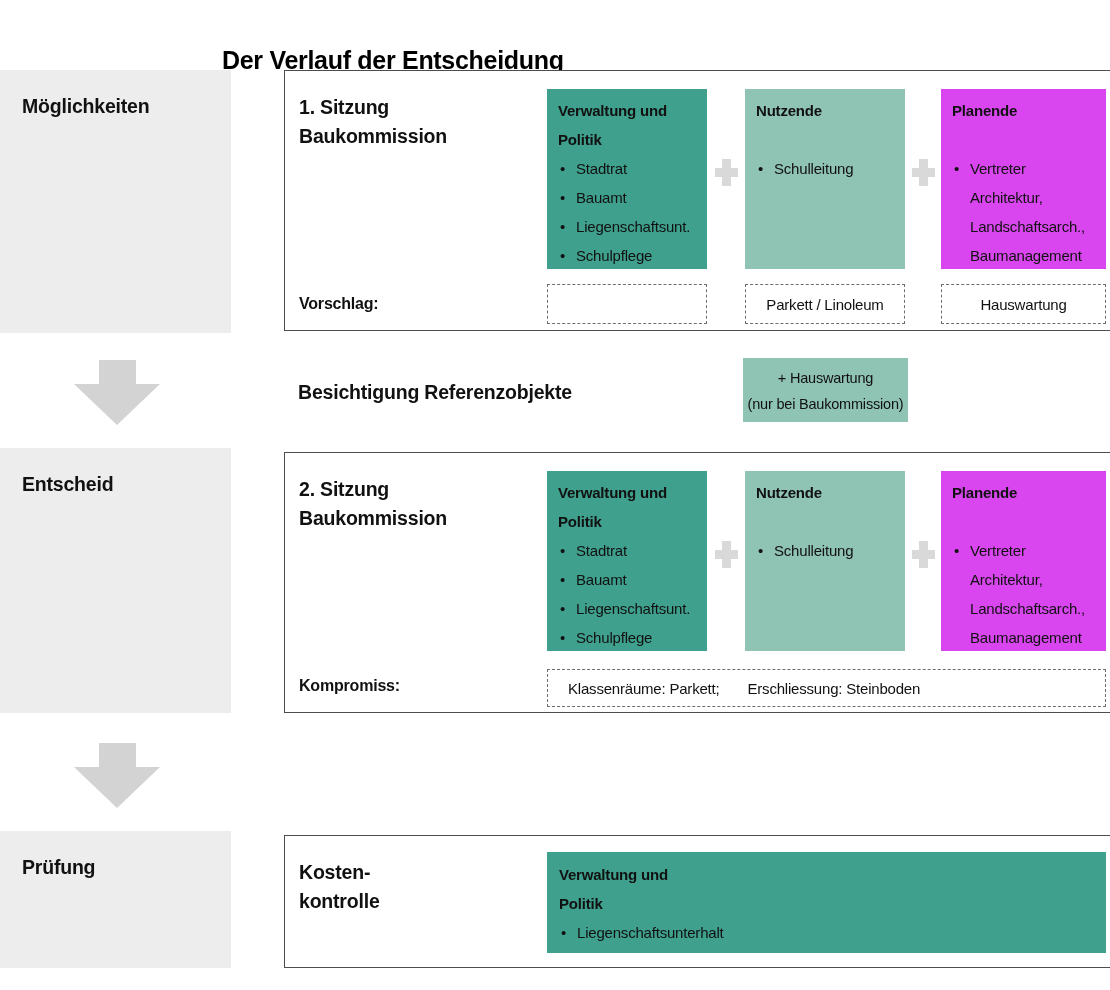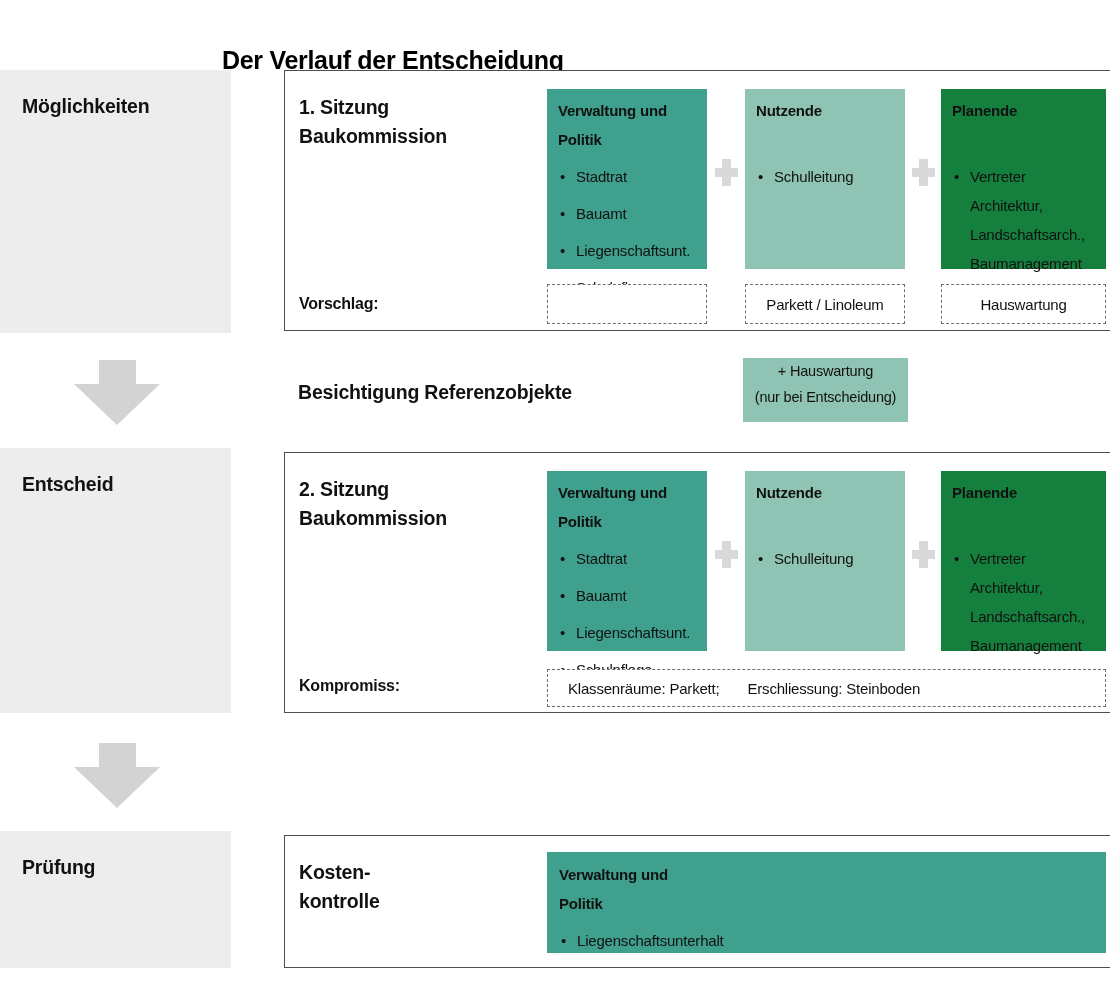--- a/index.html
+++ b/index.html
@@ -32,24 +32,24 @@
   .frame-2{top:452px;height:261px;}
   .frame-3{top:835px;height:133px;}
   .frame-heading{position:absolute;left:14px;top:22px;font-size:19.5px;font-weight:bold;
     line-height:29px;letter-spacing:-0.2px;}
 
   
   .tealbox{position:absolute;top:18px;height:180px;box-sizing:border-box;
     padding:7px 8px 0 11px;font-size:15px;letter-spacing:-0.2px;}
   .tealbox.b1{left:262px;width:160px;background:#3FA08D;}
   .tealbox.b2{left:460px;width:160px;background:#8FC3B3;}
-  .tealbox.b3{left:656px;width:165px;background:#15803d;}
+  .tealbox.b3{left:656px;width:165px;background:#d946ef;}
   .boxtitle{font-weight:bold;line-height:29px;min-height:58px;}
   .bullets{line-height:29px;}
-  .bullet{position:relative;padding-left:18px;margin-top:8px;}
+  .bullet{position:relative;padding-left:18px;}
   .bullet::before{content:"\2022";position:absolute;left:2px;}
   .cont{padding-left:18px;}
 
   
   .plus{position:absolute;width:23px;height:27px;top:88px;}
   .plus.p1{left:430px;}
   .plus.p2{left:627px;}
   .plus::before{content:"";position:absolute;left:0;top:9px;width:23px;height:9px;background:#D9D9D9;}
   .plus::after{content:"";position:absolute;left:7px;top:0;width:9px;height:27px;background:#D9D9D9;}
 
@@ -62,21 +62,21 @@
   .dashed.d2{left:460px;width:160px;}
   .dashed.d3{left:656px;width:165px;}
   .dashed-wide{left:262px;width:559px;top:216px;height:38px;justify-content:flex-start;
     padding-left:20px;}
   .dashed-wide .part2{margin-left:28px;}
 
   
   .interlude-label{position:absolute;left:298px;top:381px;font-size:19.5px;font-weight:bold;
     letter-spacing:-0.2px;}
   .hauswartung{position:absolute;left:743px;top:358px;width:165px;height:64px;
-    background:#8FC3B3;box-sizing:border-box;text-align:center;
+    background:#8FC3B3;box-sizing:border-box;padding-top:7px;text-align:center;
     font-size:14.5px;line-height:26px;letter-spacing:-0.2px;}
 
   
   .costbox{position:absolute;left:262px;top:16px;width:559px;height:101px;background:#3FA08D;
     box-sizing:border-box;padding:8px 0 0 12px;font-size:15px;letter-spacing:-0.2px;}
   .costbox .boxtitle{min-height:0;}
 </style>
 </head>
 <body>
 
@@ -144,21 +144,21 @@
 
     <div class="row-label">Vorschlag:</div>
     <div class="dashed d1"></div>
     <div class="dashed d2">Parkett / Linoleum</div>
     <div class="dashed d3">Hauswartung</div>
   </div>
 
   <div class="interlude-label">Besichtigung Referenzobjekte</div>
   <div class="hauswartung">
     <div>+ Hauswartung</div>
-    <div>(nur bei Entscheidung)</div>
+    <div>(nur bei Baukommission)</div>
   </div>
 
   <div class="frame frame-2">
     <div class="frame-heading">
       <div>2. Sitzung</div>
       <div>Baukommission</div>
     </div>
 
     <div class="tealbox b1">
       <div class="boxtitle">

